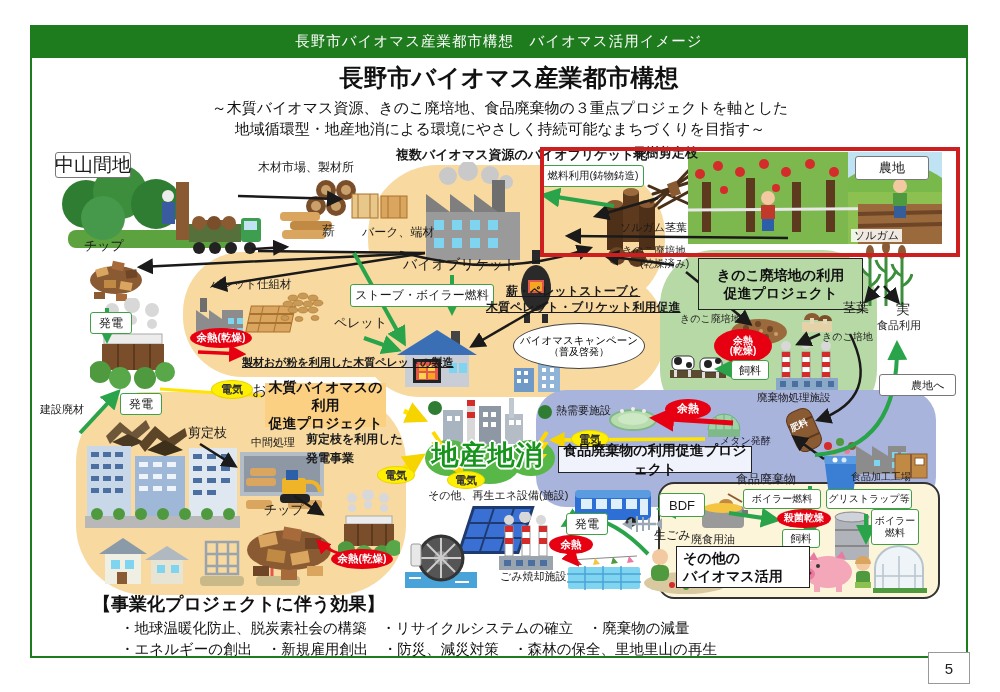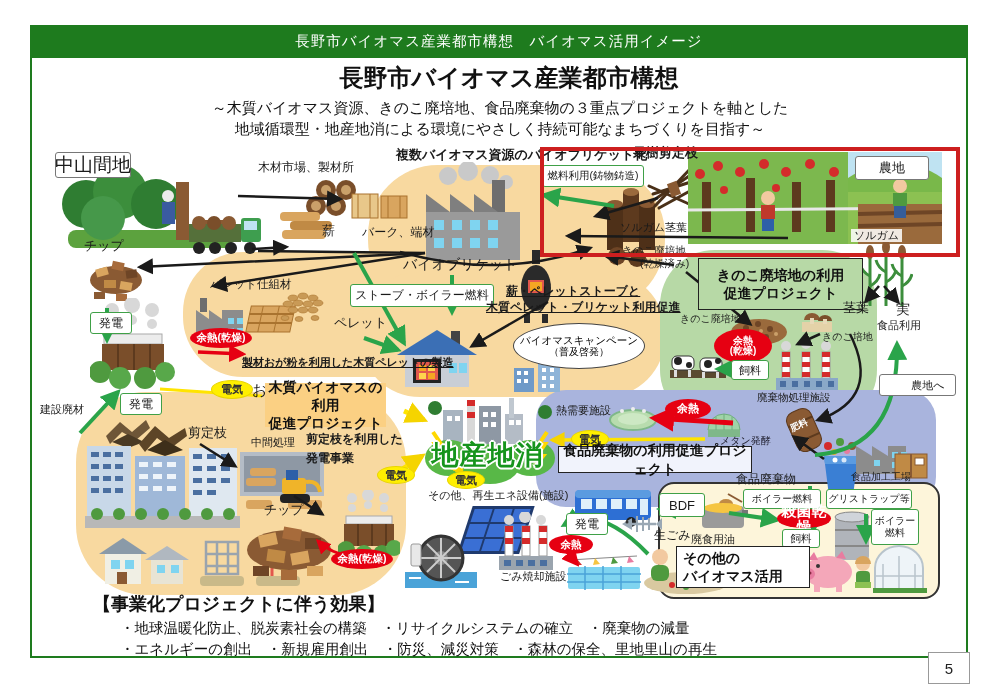--- a/index.html
+++ b/index.html
@@ -979,21 +979,21 @@
   <div class="lbl" style="left:428px;top:489px;font-size:11px;">その他、再生エネ設備(施設)</div>
   <div class="gbox" style="left:566px;top:513px;width:40px;height:20px;font-size:12px;">発電</div>
   <div class="rell" style="left:549px;top:535px;width:44px;height:19px;font-size:10.5px;">余熱</div>
   <div class="lbl" style="left:500px;top:570px;font-size:11px;">ごみ焼却施設</div>
   <div class="gbox" style="left:659px;top:493px;width:44px;height:22px;font-size:13px;">BDF</div>
   <div class="lbl" style="left:654px;top:529px;font-size:12px;">生ごみ</div>
   <div class="lbl" style="left:691px;top:533px;font-size:11px;">廃食用油</div>
 
   <div class="gbox" style="left:743px;top:489px;width:76px;height:18px;font-size:10px;">ボイラー燃料</div>
   <div class="gbox" style="left:826px;top:489px;width:84px;height:18px;font-size:10px;">グリストラップ等</div>
-  <div class="rell" style="left:777px;top:509px;width:54px;height:19px;font-size:15px;">殺菌乾燥</div>
+  <div class="rell" style="left:777px;top:509px;width:54px;height:19px;font-size:10px;">殺菌乾燥</div>
   <div class="gbox" style="left:782px;top:529px;width:36px;height:17px;font-size:10.5px;">飼料</div>
   <div class="gbox" style="left:871px;top:509px;width:46px;height:34px;font-size:10px;flex-direction:column;line-height:1.2;">
     <span>ボイラー</span>
     <span>燃料</span>
   </div>
   <div class="tbox" style="left:676px;top:546px;width:126px;height:40px;background:#fff;border:1.5px solid #222;font-size:14px;align-items:flex-start;padding-left:6px;">
     <span>その他の</span>
     <span>バイオマス活用</span>
   </div>
 

